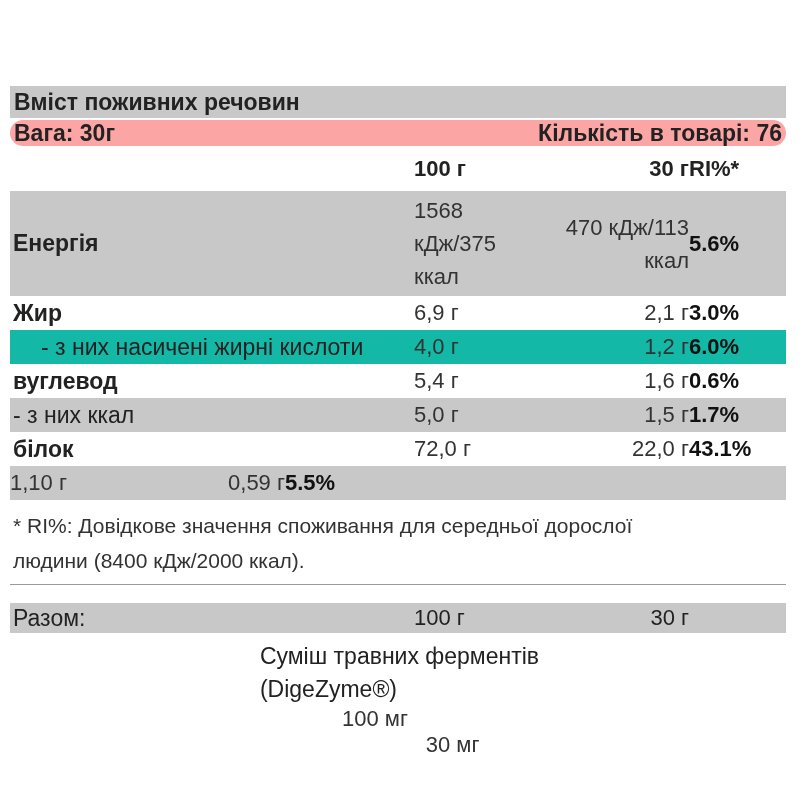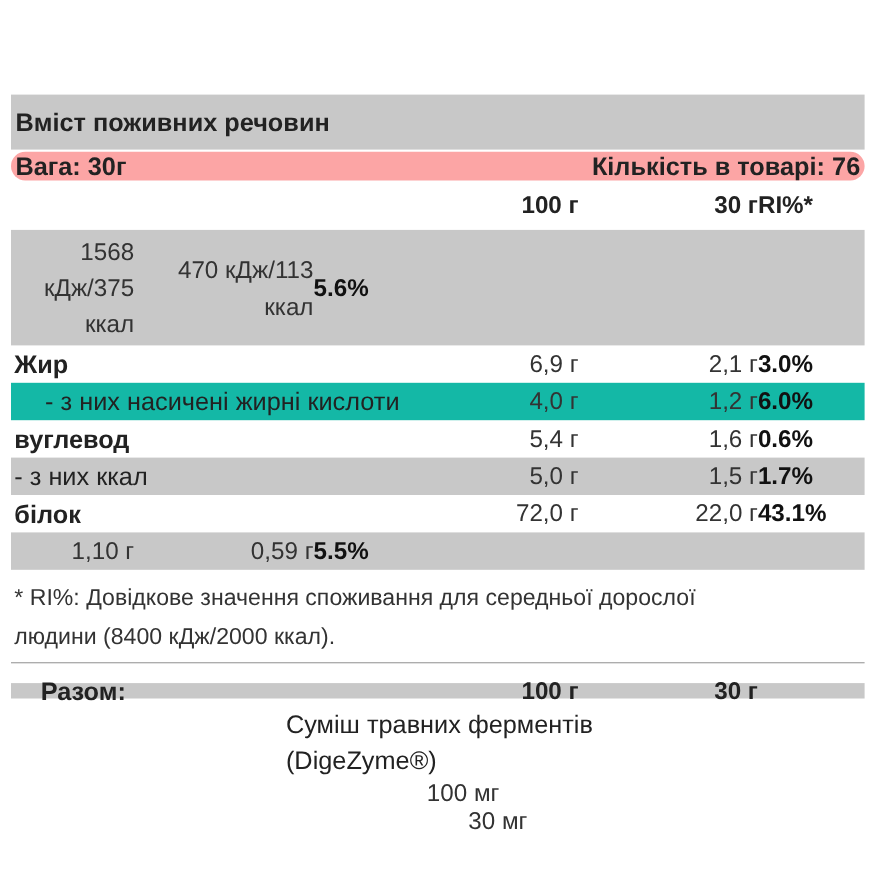--- a/index.html
+++ b/index.html
@@ -15,21 +15,21 @@
   .wrap {
     position: absolute;
     left: 10px;
     top: 86px;
     width: 776px;
   }
   .row { display: flex; align-items: center; }
   .shade { background: #c8c8c8; }
 
   .title-row {
-    height: 50px;
+    height: 32px;
     font-size: 23px;
     font-weight: bold;
     padding-left: 4px;
     box-sizing: border-box;
     margin-bottom: 2px;
   }
   .weight-row {
     height: 26px;
     font-size: 23px;
     font-weight: bold;
@@ -39,21 +39,21 @@
   }
   .cols-row {
     height: 45px;
     font-size: 22px;
     font-weight: bold;
   }
   .nrow { min-height: 34px; font-size: 22px; }
   .nrow.energy { min-height: 105px; line-height: 33px; }
 
   .c-label { flex: 1 1 auto; padding-left: 3px; font-size: 23px; }
-  .c-100  { width: 112px; text-align: right; }
+  .c-100  { width: 112px; }
   .c-30   { width: 163px; text-align: right; }
   .c-ri   { width: 97px;  text-align: left; padding-right: 4px; box-sizing: border-box; }
 
   .main { font-weight: bold; }
   .sub  { font-weight: normal; }
   .val  { color: #333333; font-weight: normal; }
   .pct  { font-weight: bold; color: #111111; }
   .preline { white-space: pre-line; }
 
   .footnote {
@@ -63,24 +63,23 @@
     line-height: 35px;
     white-space: pre-line;
     color: #333333;
   }
   .rule {
     border: none;
     border-top: 1px solid #9a9a9a;
     margin: 6px 0 18px 0;
   }
   .totals-row {
-    height: 14px;
+    height: 30px;
     font-size: 22px;
-    font-weight: bold;
-    padding-left: 24px;
+    font-weight: normal;
   }
   .supp-row {
     margin-top: 7px;
     font-size: 22px;
     flex-direction: column;
   }
   .supp-row .c-label { line-height: 33px; }
 </style>
 </head>
 <body style="color: rgb(34, 34, 34);">
@@ -97,20 +96,21 @@
   </div>
 
   <div class="row cols-row">
     <div class="c-label"></div>
     <div class="c-100">100 г</div>
     <div class="c-30">30 г</div>
     <div class="c-ri">RI%*</div>
   </div>
 
   <div class="row nrow energy shade" style="background: rgb(200, 200, 200);">
+    <div class="c-label main">Енергія</div>
     <div class="c-100 val preline">1568
 кДж/375
 ккал</div>
     <div class="c-30 val preline">470 кДж/113
 ккал</div>
     <div class="c-ri pct">5.6%</div>
   </div>
 
   <div class="row nrow">
     <div class="c-label main">Жир</div>

